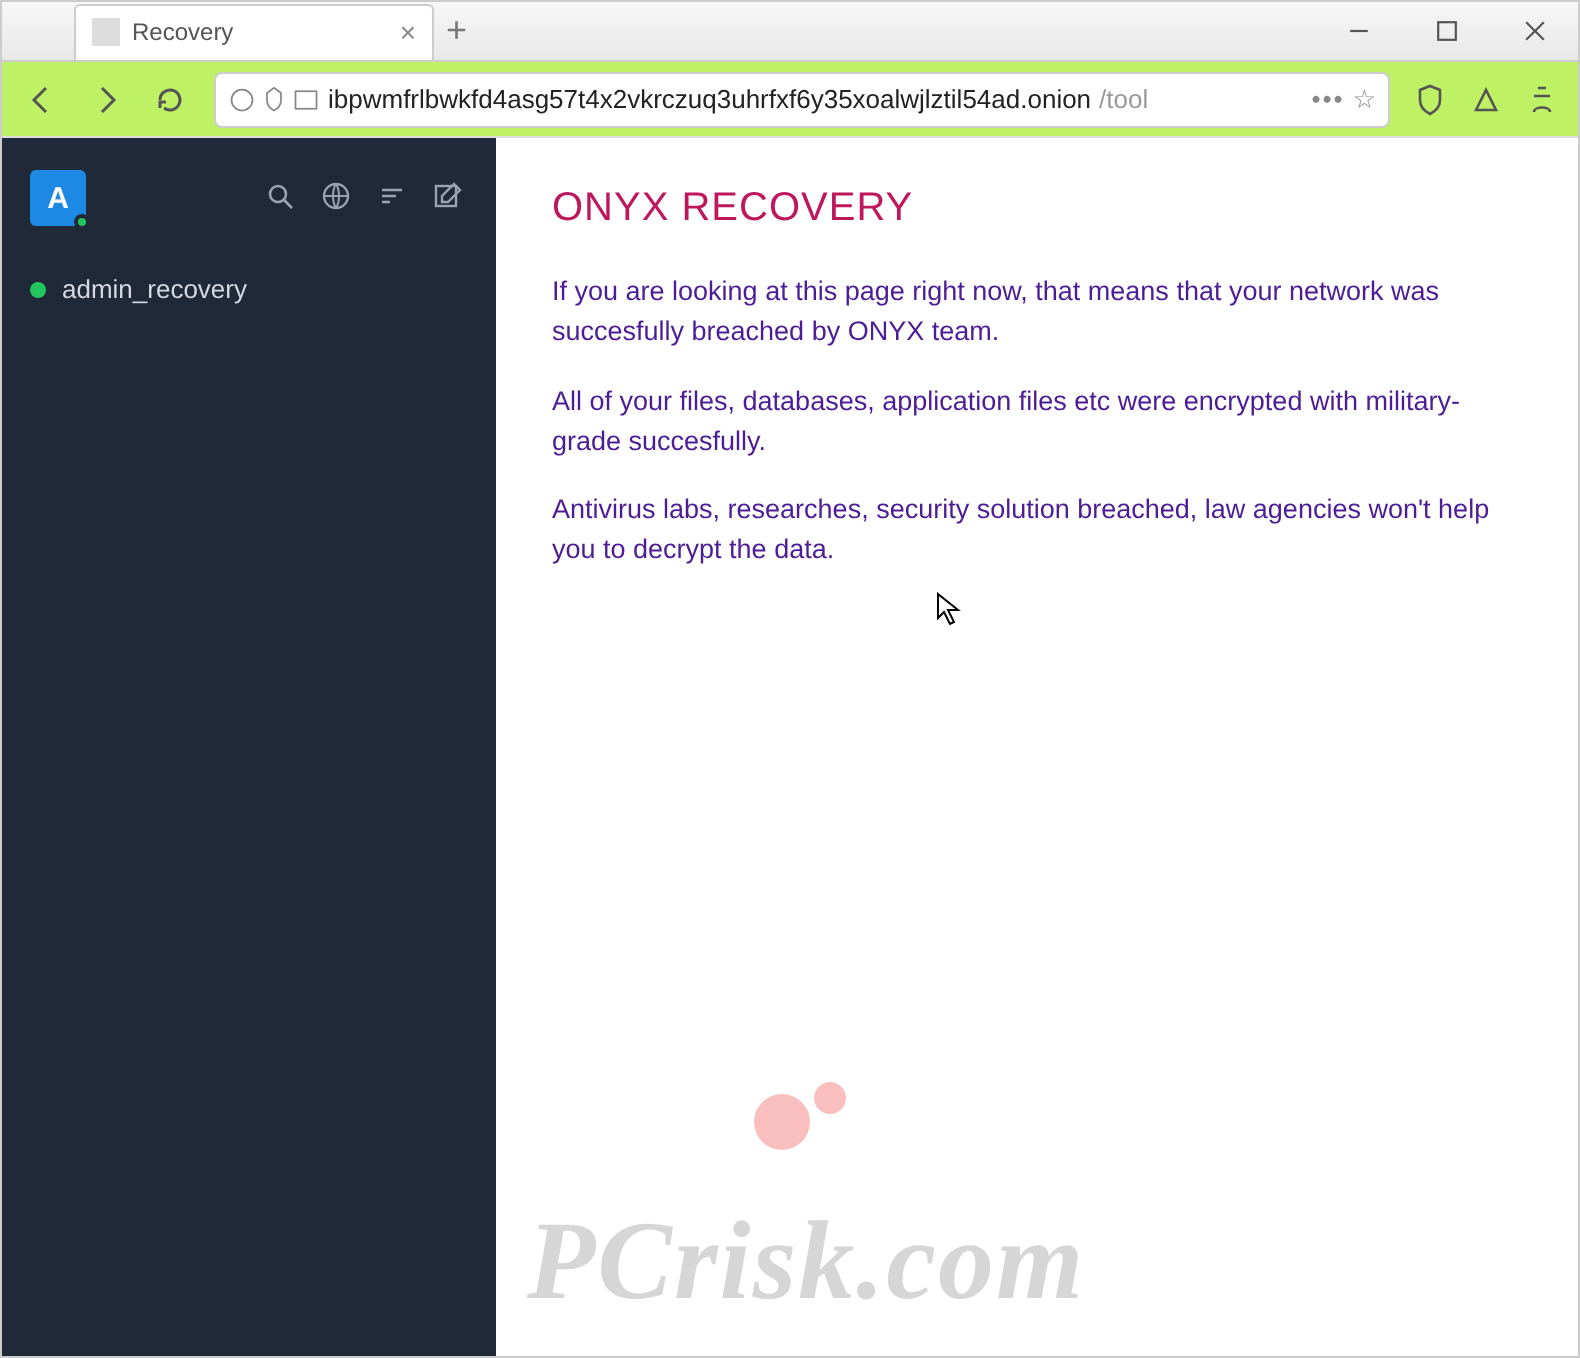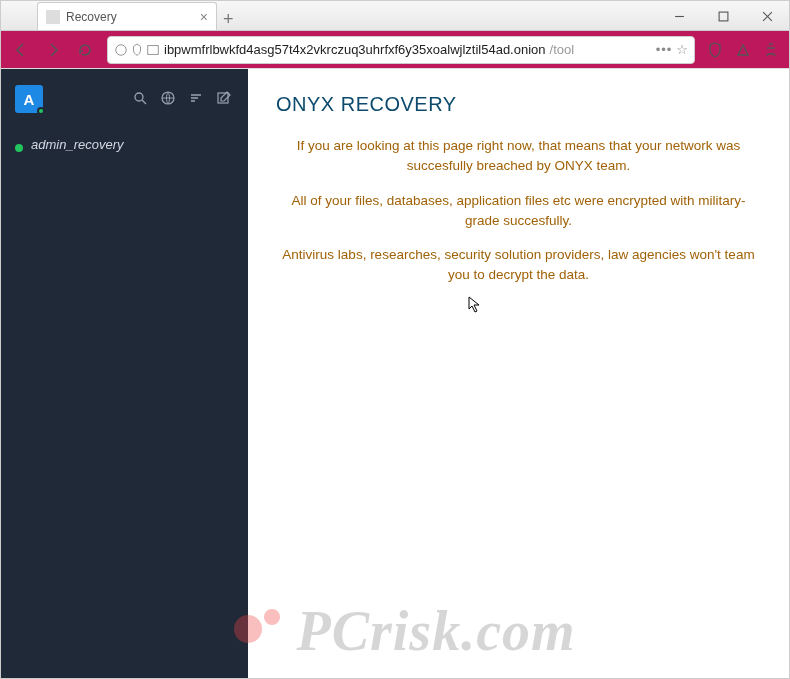--- a/index.html
+++ b/index.html
@@ -16,21 +16,21 @@
   height: 679px;
   background: #f9f9fb;
   border: 1px solid #ccc;
   display: flex;
   flex-direction: column;
 }
 .titlebar {
   height: 30px;
   background: linear-gradient(#f7f7f7, #e8e8e8);
   display: flex;
-  align-items: flex-end;
+  align-items: center;
   border-bottom: 1px solid #ccc;
 }
 .tab {
   height: 28px;
   margin-left: 36px;
   background: #fff;
   border: 1px solid #ccc;
   border-bottom: none;
   border-radius: 3px 3px 0 0;
   display: flex;
@@ -42,21 +42,21 @@
 }
 .tab .fav { width: 14px; height: 14px; background: #ddd; margin-right: 6px; }
 .tab .tablabel { flex: 1; }
 .tab .tabclose { color: #888; font-size: 14px; cursor: pointer; }
 .newtab { margin-left: 6px; color: #777; font-size: 18px; cursor: pointer; }
 .titlebar-spacer { flex: 1; }
 .winbtn { width: 44px; height: 28px; display:flex; align-items:center; justify-content:center; color:#555; font-size:12px; }
 .winbtn svg { width: 11px; height: 11px; }
 .toolbar {
   height: 38px;
-  background: #be185d;
+  background: #bef264;
   border-bottom: 1px solid #ddd;
   display: flex;
   align-items: center;
   padding: 0 6px;
   gap: 4px;
 }
 .navbtn { width: 28px; height: 28px; display:flex;align-items:center;justify-content:center; color:#555; border-radius:4px; }
 .navbtn svg { width:16px; height:16px; }
 .urlbar {
   flex: 1;
@@ -115,63 +115,62 @@
 .sb-icon { color:#9aa3b2; width:18px;height:18px; }
 .sb-icon svg { width:16px;height:16px; }
 .section-label {
   padding: 6px 14px;
   font-size: 12px;
   color: #8a93a3;
 }
 .conv-item {
   padding: 8px 14px;
   display:flex;
-  align-items:flex-end;
+  align-items:center;
   gap:8px;
   color:#d3d8e3;
   cursor:pointer;
-  font-style:italic;
 }
 .conv-item .status { width:8px;height:8px;background:#22c55e;border-radius:50%; }
 .main {
   flex: 1;
   background: #fff;
   padding: 24px 28px;
   color: #444;
   overflow: auto;
 }
 .main h1 {
   font-size: 20px;
   font-weight: 400;
-  color: #0c4a6e;
+  color: #be185d;
   margin-bottom: 20px;
   letter-spacing: 0.5px;
 }
 .main p {
   font-size: 13.5px;
-  color: #a16207;
+  color: #4c1d95;
   line-height: 1.5;
   margin-bottom: 14px;
-  text-align: center;
 }
 .watermark {
   position: absolute;
   left: 16px; right: 0; bottom: 16px;
   text-align: left;
   font-size: 56px;
   font-style: italic;
   font-weight: bold;
   color: rgba(120,120,120,0.3);
   pointer-events: none;
   font-family: Georgia, serif;
   letter-spacing: 1px;
   display:flex;
   align-items:center;
   justify-content:center;
   gap:6px;
+  flex-direction:column;
 }
 .watermark .wm-icon {
   width: 60px; height: 60px;
   position: relative;
 }
 .watermark .wm-icon .big { position:absolute; width:28px;height:28px;border-radius:50%; background:rgba(239,68,68,0.35); left:4px; top:14px;}
 .watermark .wm-icon .small { position:absolute; width:16px;height:16px;border-radius:50%; background:rgba(239,68,68,0.35); left:34px; top:8px;}
 .cursor {
   position: absolute;
   left: 468px;
@@ -289,21 +288,21 @@
       <div class="conv-item">
         <span class="status"></span>
         <span>admin_recovery</span>
       </div>
     </div>
 
     <div class="main">
       <h1>ONYX RECOVERY</h1>
       <p>If you are looking at this page right now, that means that your network was succesfully breached by ONYX team.</p>
       <p>All of your files, databases, application files etc were encrypted with military-grade succesfully.</p>
-      <p>Antivirus labs, researches, security solution providers, law agencies won't team you to decrypt the data.</p>
+      <p>Antivirus labs, researches, security solution breached, law agencies won't help you to decrypt the data.</p>
     </div>
   </div>
 </div>
 
 <div class="watermark">
   <span class="wm-icon">
     <span class="big"></span>
       <span class="small"></span>
   </span>
   <span>PCrisk.com</span>

